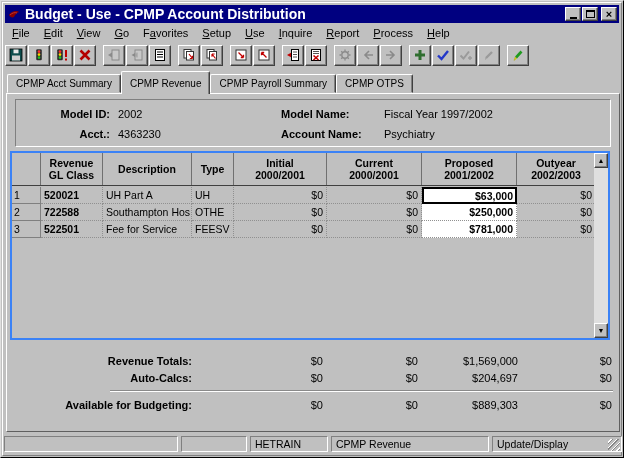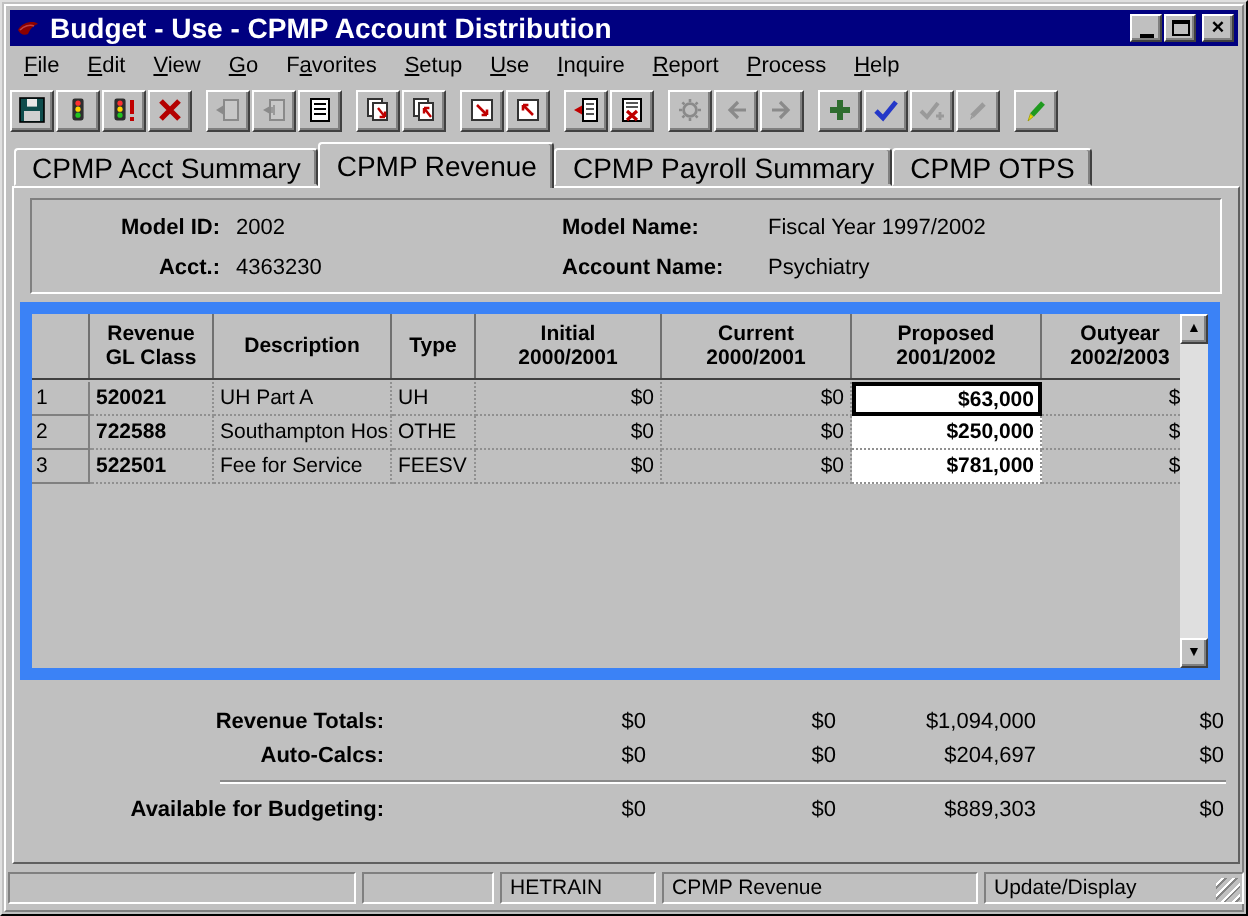--- a/index.html
+++ b/index.html
@@ -31,40 +31,40 @@
   .toolbar { position: absolute; left: 4px; top: 41px; right: 4px; height: 26px; display: flex; align-items: center; }
   .tbtn { width: 22px; height: 21px; background: #c0c0c0; border: 1px solid; border-color: #fff #404040 #404040 #fff;
           box-shadow: inset -1px -1px 0 #808080; display: flex; align-items: center; justify-content: center; margin-right: 1px; }
   .tsep { width: 6px; flex: 0 0 auto; }
   .ticon { width: 14px; height: 14px; display: block; }
 
   
   .tabs { position: absolute; left: 6px; top: 70px; height: 23px; display: flex; align-items: flex-end; z-index: 3; }
   .tab { height: 19px; margin-bottom: 1px; padding: 0 8px; display: flex; align-items: center; background: #c0c0c0;
          border: 1px solid; border-color: #fff #404040 #c0c0c0 #fff; box-shadow: inset -1px 0 0 #808080;
-         border-top-left-radius: 2px; border-top-right-radius: 2px; font-size: 14px; white-space: nowrap; }
+         border-top-left-radius: 2px; border-top-right-radius: 2px; font-size: 10px; white-space: nowrap; }
   .tab.active { height: 23px; margin-bottom: 0; border-bottom: none; }
 
   
   .content { position: absolute; left: 5px; top: 92px; width: 614px; height: 339px; background: #c0c0c0;
              border: 1px solid; border-color: #fff #606060 #606060 #fff; z-index: 1; }
 
   .infopanel { position: absolute; left: 8px; top: 5px; width: 596px; height: 48px;
                border: 1px solid; border-color: #808080 #fff #fff #808080; }
   .frow { position: absolute; left: 0; right: 0; height: 14px; }
   .frow.r1 { top: 8px; } .frow.r2 { top: 28px; }
   .flabel { position: absolute; font-weight: bold; white-space: nowrap; }
   .fvalue { position: absolute; white-space: nowrap; }
   .l1 { left: 6px; width: 88px; text-align: right; }
   .v1 { left: 102px; }
   .l2 { left: 265px; }
   .v2 { left: 368px; }
 
   
-  .grid { position: absolute; left: 3px; top: 57px; width: 600px; height: 189px; background: #c0c0c0; border: 6px solid #3b82f6; }
+  .grid { position: absolute; left: 3px; top: 57px; width: 600px; height: 189px; background: #c0c0c0; border: 2px solid #3b82f6; }
   .thead { position: absolute; left: 0; top: 0; right: 14px; height: 33px; display: grid;
            grid-template-columns: 29px 62px 89px 42px 93px 95px 95px 79px; border-bottom: 1px solid #404040; }
   .th { border-right: 1px solid #707070; display: flex; flex-direction: column; align-items: center; justify-content: center;
         font-weight: bold; font-size: 10.5px; line-height: 12px; text-align: center; overflow: hidden; }
   .tr { position: absolute; left: 0; right: 14px; height: 17px; display: grid;
         grid-template-columns: 29px 62px 89px 42px 93px 95px 95px 79px; }
   .tr.r1 { top: 34px; } .tr.r2 { top: 51px; } .tr.r3 { top: 68px; }
   .td { border-right: 1px dotted #909090; border-bottom: 1px dotted #909090; display: flex; align-items: center;
         padding: 0 3px; font-size: 10.5px; overflow: hidden; white-space: nowrap; }
   .td.num { border-right: 1px solid #808080; border-bottom: 1px solid #808080; padding-left: 2px; }
@@ -382,21 +382,21 @@
             <span>▼</span>
           </div>
       </div>
     </div>
 
     <div class="totals">
       <div class="trow">
         <span class="tlabel">Revenue Totals:</span>
         <span class="tval">$0</span>
         <span class="tval">$0</span>
-        <span class="tval">$1,094,000</span>
+        <span class="tval">$1,569,000</span>
         <span class="tval">$0</span>
       </div>
       <div class="trow">
         <span class="tlabel">Auto-Calcs:</span>
         <span class="tval">$0</span>
         <span class="tval">$0</span>
         <span class="tval">$204,697</span>
         <span class="tval">$0</span>
       </div>
       <div class="tdivider"></div>

